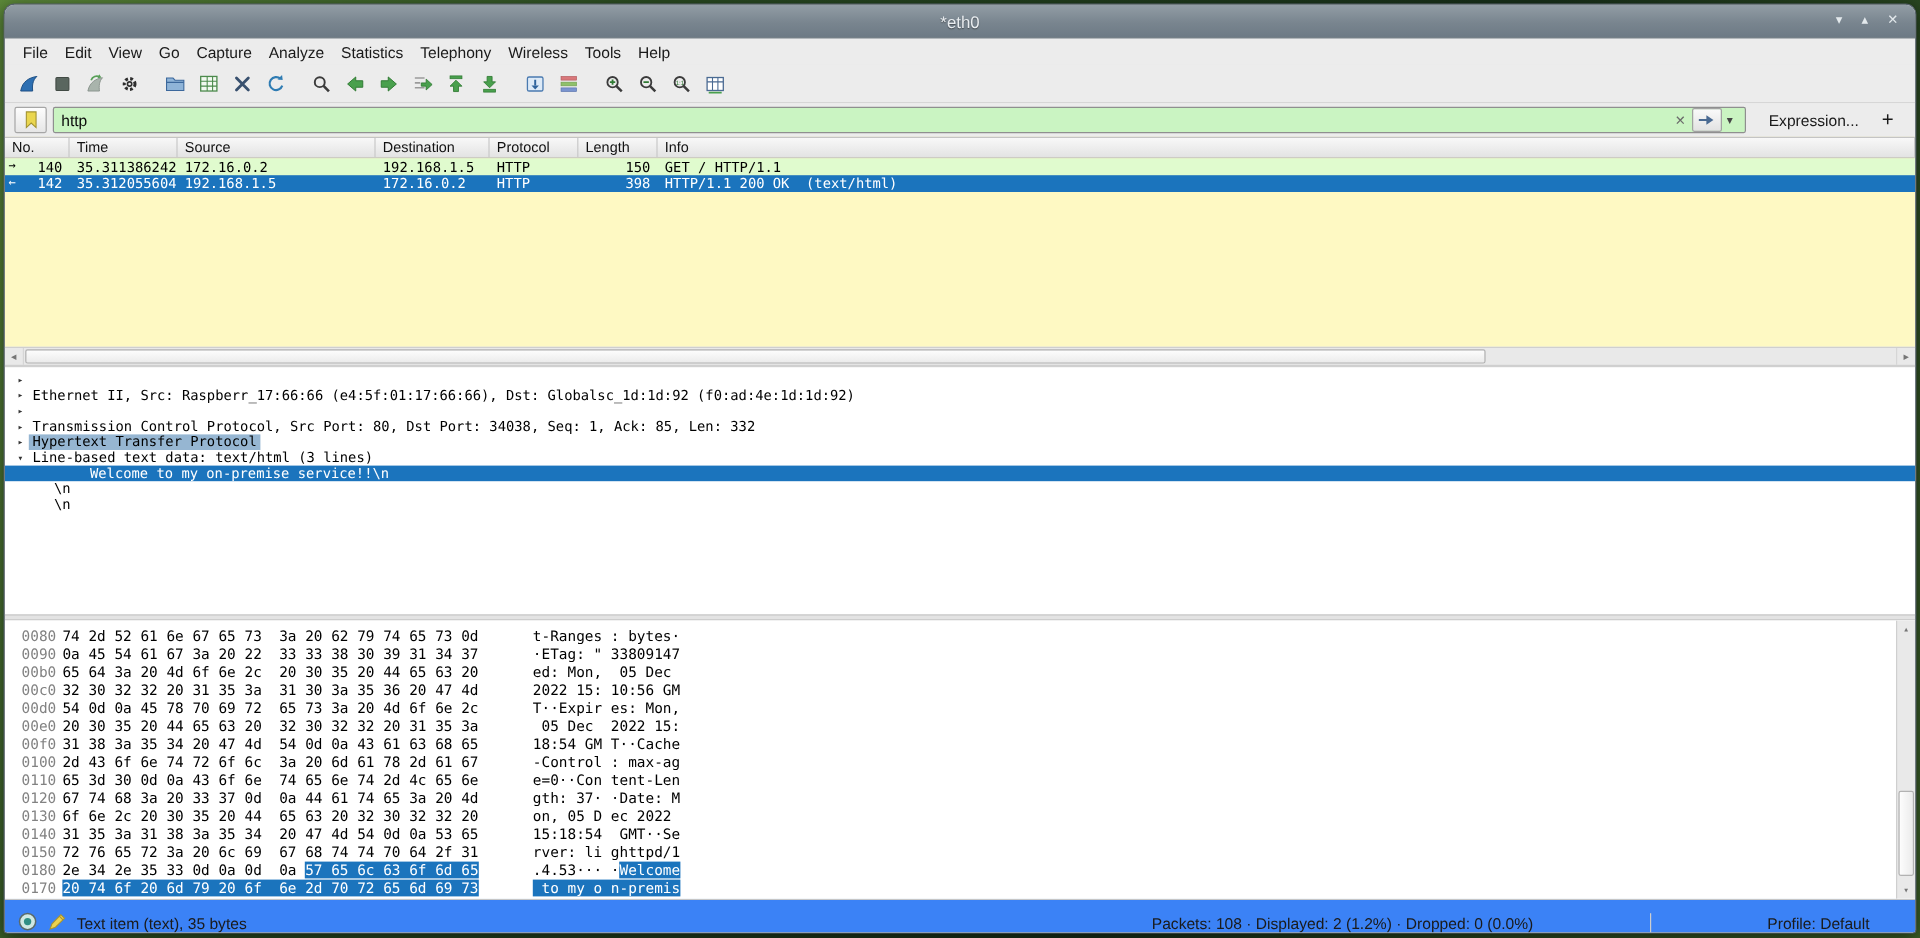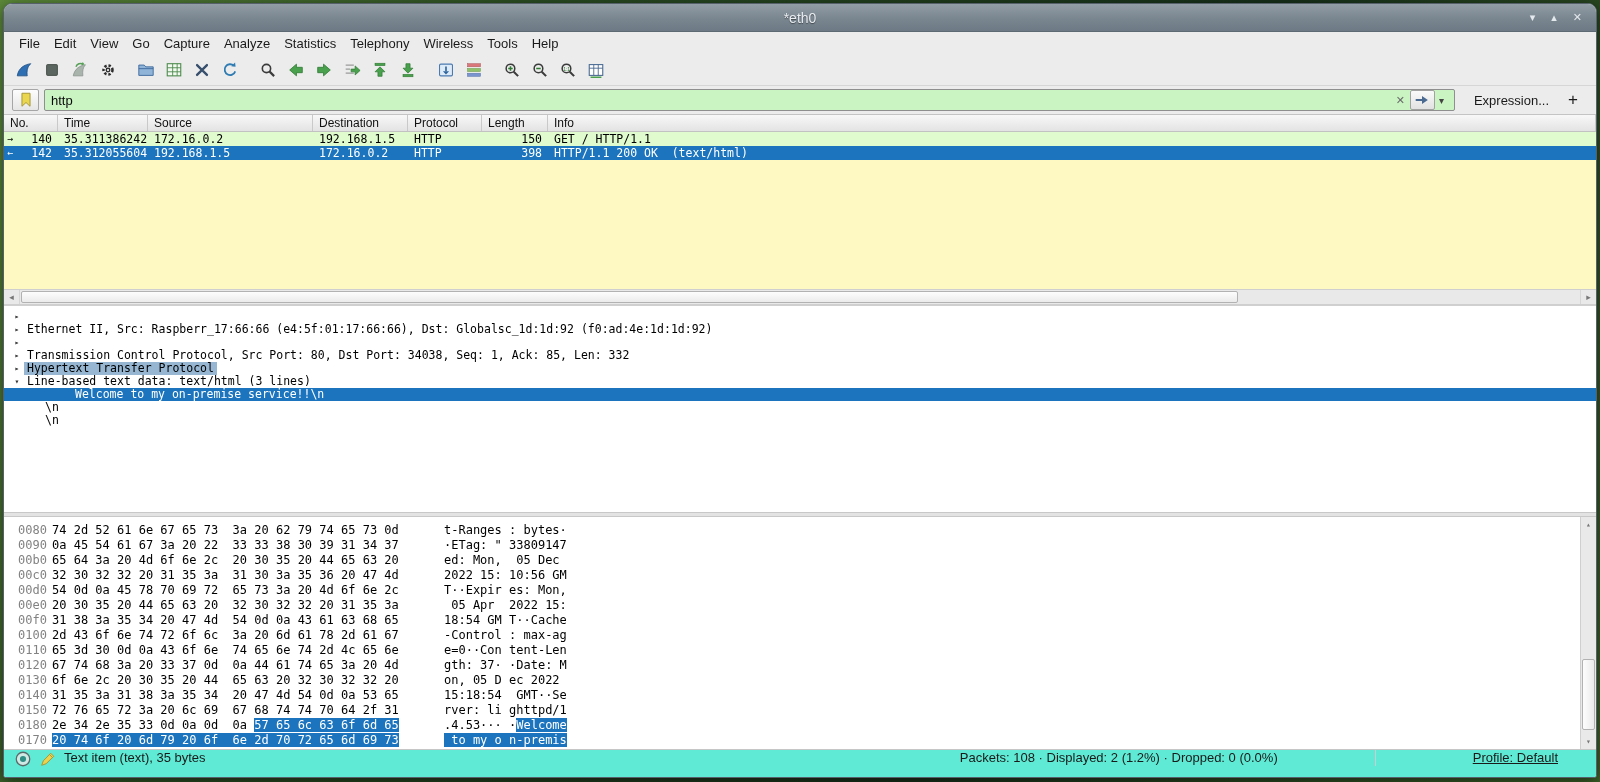--- a/index.html
+++ b/index.html
@@ -71,24 +71,24 @@
   .hx-row{height:15px;line-height:15px;white-space:pre;}
   .hx-off{color:#828282;display:inline-block;width:34px;margin-right:0;}
   .hx-hex{display:inline-block;width:352px;}
   .hx-ascii{display:inline-block;margin-left:40px;}
   .hseg.h{background:var(--selection);color:#fff;}
   .vscroll{position:absolute;top:0;right:0;bottom:0;width:16px;background:#e9e9e9;border-left:1px solid #cfcfcf;}
   .vs-arrow{height:15px;display:flex;align-items:center;justify-content:center;color:#767676;font-size:8px;}
   .vs-arrow.down{position:absolute;bottom:0;left:0;right:0;}
   .vs-thumb{position:absolute;left:1px;right:1px;top:61%;height:31%;background:linear-gradient(90deg,#fdfdfd,#ebebeb);border:1px solid #b2b2b2;border-radius:2px;}
   
-  .statusbar{flex:0 0 28px;display:flex;align-items:flex-start;gap:7px;background:#5eead4;border-top:1px solid #c6c6c6;font-size:13px;color:#1a1a1a;padding:0 10px;}
+  .statusbar{flex:0 0 28px;display:flex;align-items:flex-end;gap:7px;background:#3b82f6;border-top:1px solid #c6c6c6;font-size:13px;color:#1a1a1a;padding:0 10px;}
   .sb-packets{margin-left:auto;}
   .sb-sep{width:1px;height:16px;background:#cdcdcd;margin-left:90px;}
-  .sb-profile{margin-left:90px;margin-right:28px;text-decoration:underline;}
+  .sb-profile{margin-left:90px;margin-right:28px;}
 </style>
 </head>
 <body>
 
 <div class="window">
 
   <div class="titlebar">
     <div class="title">*eth0</div>
     <div class="win-controls">
         <span class="win-btn">▾</span>
@@ -359,21 +359,21 @@
 
   <div class="splitter"></div>
 
   <div class="hexpane">
     <div id="hex-rows">
         <div class="hx-row"><span class="hx-off">0080</span><span class="hx-hex"><span class="hseg p">74 2d 52 61 6e 67 65 73  3a 20 62 79 74 65 73 0d</span></span><span class="hx-ascii"><span class="hseg p">t-Ranges : bytes·</span></span></div>
         <div class="hx-row"><span class="hx-off">0090</span><span class="hx-hex"><span class="hseg p">0a 45 54 61 67 3a 20 22  33 33 38 30 39 31 34 37</span></span><span class="hx-ascii"><span class="hseg p">·ETag: " 33809147</span></span></div>
         <div class="hx-row"><span class="hx-off">00b0</span><span class="hx-hex"><span class="hseg p">65 64 3a 20 4d 6f 6e 2c  20 30 35 20 44 65 63 20</span></span><span class="hx-ascii"><span class="hseg p">ed: Mon,  05 Dec </span></span></div>
         <div class="hx-row"><span class="hx-off">00c0</span><span class="hx-hex"><span class="hseg p">32 30 32 32 20 31 35 3a  31 30 3a 35 36 20 47 4d</span></span><span class="hx-ascii"><span class="hseg p">2022 15: 10:56 GM</span></span></div>
         <div class="hx-row"><span class="hx-off">00d0</span><span class="hx-hex"><span class="hseg p">54 0d 0a 45 78 70 69 72  65 73 3a 20 4d 6f 6e 2c</span></span><span class="hx-ascii"><span class="hseg p">T··Expir es: Mon,</span></span></div>
-        <div class="hx-row"><span class="hx-off">00e0</span><span class="hx-hex"><span class="hseg p">20 30 35 20 44 65 63 20  32 30 32 32 20 31 35 3a</span></span><span class="hx-ascii"><span class="hseg p"> 05 Apr  2022 15:</span></span></div>
+        <div class="hx-row"><span class="hx-off">00e0</span><span class="hx-hex"><span class="hseg p">20 30 35 20 44 65 63 20  32 30 32 32 20 31 35 3a</span></span><span class="hx-ascii"><span class="hseg p"> 05 Dec  2022 15:</span></span></div>
         <div class="hx-row"><span class="hx-off">00f0</span><span class="hx-hex"><span class="hseg p">31 38 3a 35 34 20 47 4d  54 0d 0a 43 61 63 68 65</span></span><span class="hx-ascii"><span class="hseg p">18:54 GM T··Cache</span></span></div>
         <div class="hx-row"><span class="hx-off">0100</span><span class="hx-hex"><span class="hseg p">2d 43 6f 6e 74 72 6f 6c  3a 20 6d 61 78 2d 61 67</span></span><span class="hx-ascii"><span class="hseg p">-Control : max-ag</span></span></div>
         <div class="hx-row"><span class="hx-off">0110</span><span class="hx-hex"><span class="hseg p">65 3d 30 0d 0a 43 6f 6e  74 65 6e 74 2d 4c 65 6e</span></span><span class="hx-ascii"><span class="hseg p">e=0··Con tent-Len</span></span></div>
         <div class="hx-row"><span class="hx-off">0120</span><span class="hx-hex"><span class="hseg p">67 74 68 3a 20 33 37 0d  0a 44 61 74 65 3a 20 4d</span></span><span class="hx-ascii"><span class="hseg p">gth: 37· ·Date: M</span></span></div>
         <div class="hx-row"><span class="hx-off">0130</span><span class="hx-hex"><span class="hseg p">6f 6e 2c 20 30 35 20 44  65 63 20 32 30 32 32 20</span></span><span class="hx-ascii"><span class="hseg p">on, 05 D ec 2022 </span></span></div>
         <div class="hx-row"><span class="hx-off">0140</span><span class="hx-hex"><span class="hseg p">31 35 3a 31 38 3a 35 34  20 47 4d 54 0d 0a 53 65</span></span><span class="hx-ascii"><span class="hseg p">15:18:54  GMT··Se</span></span></div>
         <div class="hx-row"><span class="hx-off">0150</span><span class="hx-hex"><span class="hseg p">72 76 65 72 3a 20 6c 69  67 68 74 74 70 64 2f 31</span></span><span class="hx-ascii"><span class="hseg p">rver: li ghttpd/1</span></span></div>
         <div class="hx-row"><span class="hx-off">0180</span><span class="hx-hex"><span class="hseg p">2e 34 2e 35 33 0d 0a 0d  0a </span><span class="hseg h">57 65 6c 63 6f 6d 65</span></span><span class="hx-ascii"><span class="hseg p">.4.53··· ·</span><span class="hseg h">Welcome</span></span></div>
         <div class="hx-row"><span class="hx-off">0170</span><span class="hx-hex"><span class="hseg h">20 74 6f 20 6d 79 20 6f  6e 2d 70 72 65 6d 69 73</span></span><span class="hx-ascii"><span class="hseg h"> to my o n-premis</span></span></div>
       </div>

